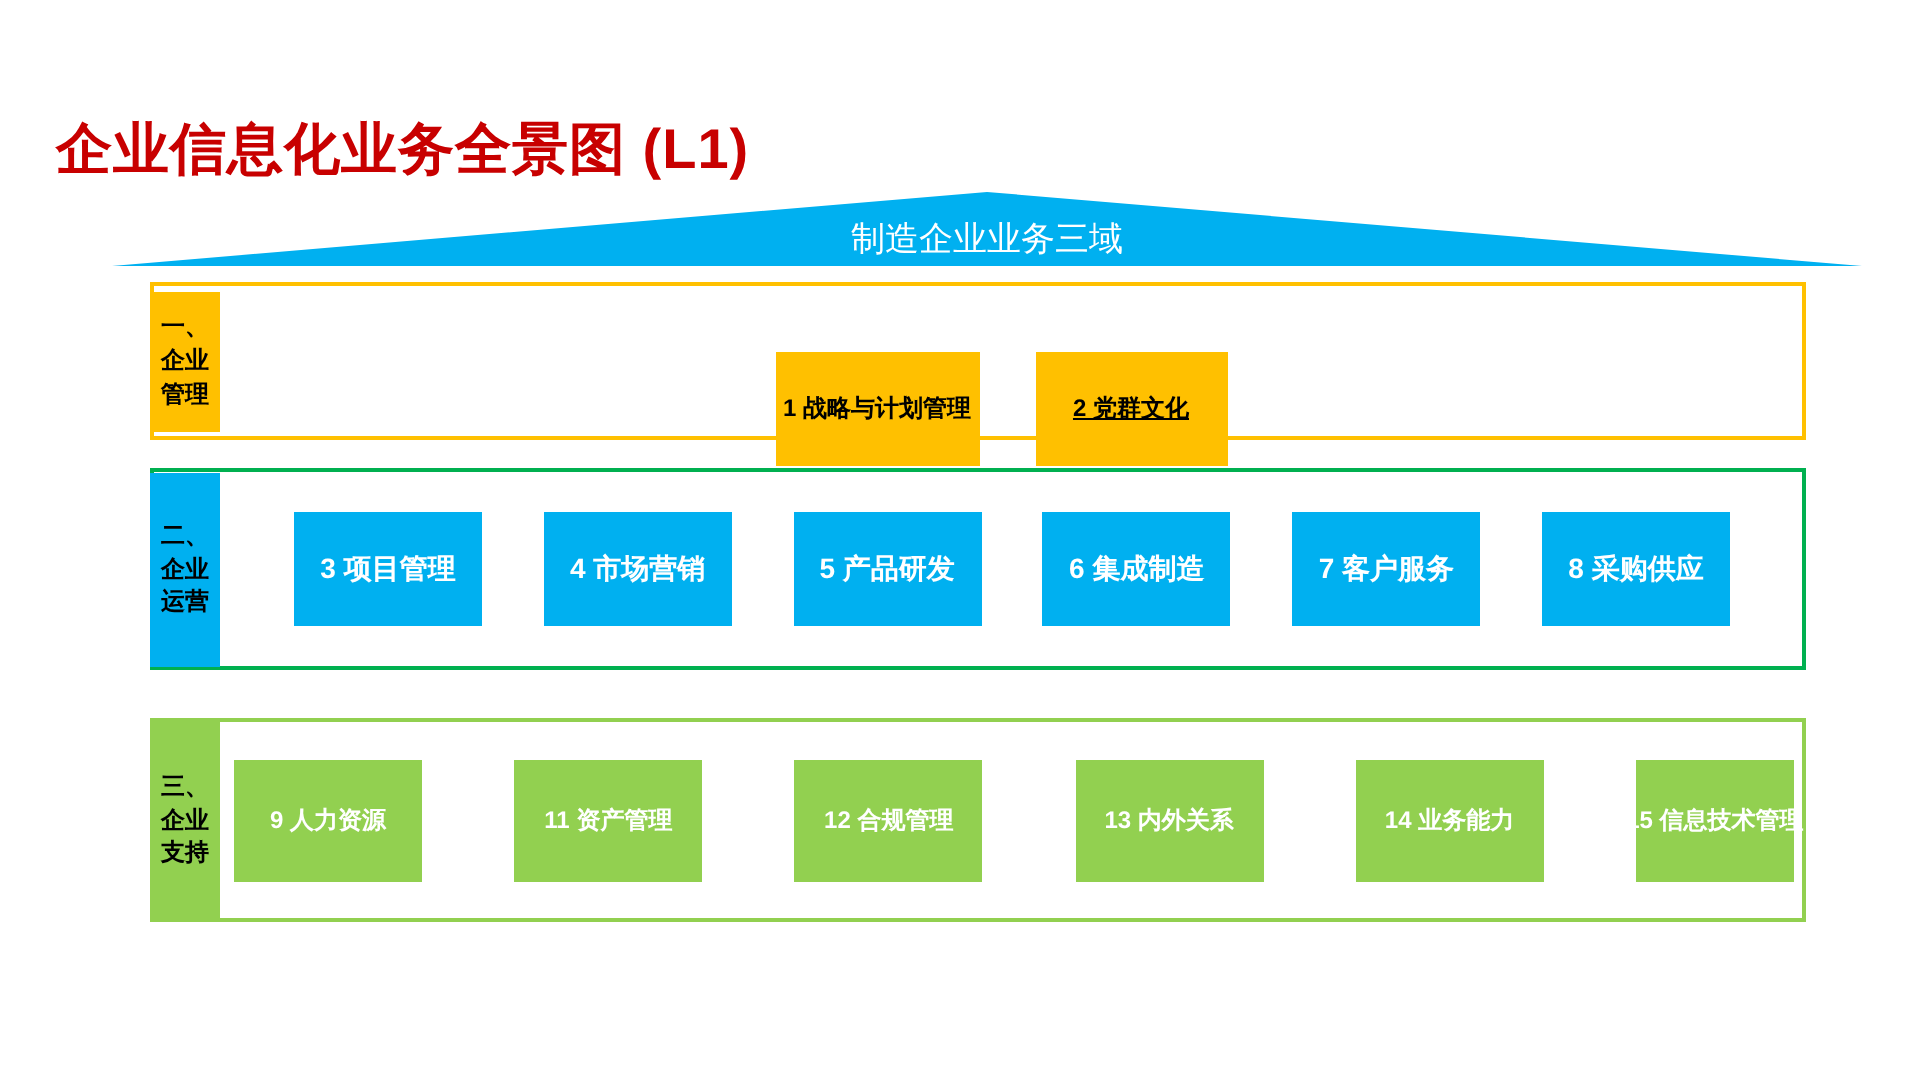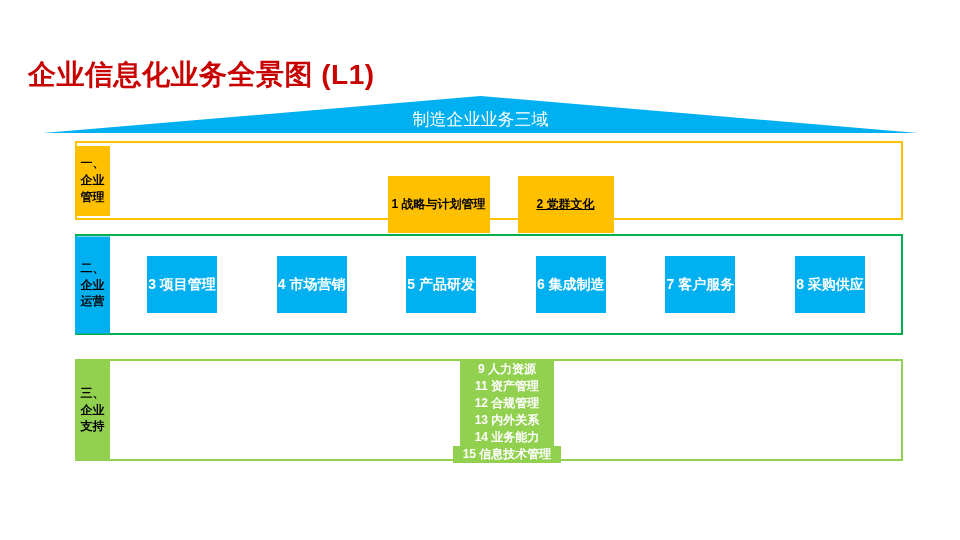--- a/index.html
+++ b/index.html
@@ -9,21 +9,21 @@
   }
   .slide{position:absolute;inset:0;background:#fff;}
 
   .slide-title{
     position:absolute;left:28px;top:20px;
     font-size:28px;font-weight:bold;color:#C80000;
     letter-spacing:0.5px;white-space:nowrap;margin-top:36px;
   }
 
   .roof{
-    position:absolute;left:43px;top:96px;width:875px;height:37px;
+    position:absolute;left:56px;top:96px;width:875px;height:37px;
     background:#00B0F0;
     clip-path:polygon(50% 0,100% 100%,0 100%);
     display:flex;align-items:flex-end;justify-content:center;
   }
   .roof-label{
     color:#ffffff;font-size:17px;line-height:1;
     padding-bottom:5px;white-space:nowrap;
   }
 
   .band{
@@ -40,33 +40,33 @@
     font-size:12px;font-weight:bold;color:#000;
     text-align:center;white-space:pre-line;line-height:1.4;
   }
   .band1 .tab{height:70px;background:#FFC000;}
   .band2 .tab{height:97px;background:#00B0F0;}
   .band3 .tab{height:98px;background:#92D050;}
 
   .boxes{height:100%;display:flex;align-items:center;box-sizing:border-box;}
   .band1 .boxes{justify-content:center;gap:28px;padding-left:23px;}
   .band2 .boxes{justify-content:space-between;padding:0 36px 0 70px;}
-  .band3 .boxes{justify-content:space-between;padding:0 4px 0 40px;flex-direction:column;}
+  .band3 .boxes{justify-content:space-between;padding:0 4px 0 40px;}
 
   .box{
     display:flex;align-items:center;justify-content:center;
     font-weight:bold;text-align:center;box-sizing:border-box;
     white-space:nowrap;
   }
   .band1 .box{height:57px;background:#FFC000;color:#000;font-size:12px;margin-top:48px;}
   .band1 .box-w1{width:102px;}
   .band1 .box-w2{width:96px;text-decoration:underline;}
-  .band2 .box{width:70px;height:57px;background:#00B0F0;color:#fff;font-size:14px;}
+  .band2 .box{width:94px;height:57px;background:#00B0F0;color:#fff;font-size:14px;}
   .band3 .box{width:94px;height:61px;background:#92D050;color:#fff;font-size:12px;}
-  .band3 .box.box-last{width:108px;}
+  .band3 .box.box-last{width:79px;}
 </style>
 </head>
 <body>
 
 <div class="slide">
 
   <div class="slide-title">企业信息化业务全景图 (L1)</div>
 
   <div class="roof">
     <div class="roof-label">制造企业业务三域</div>

